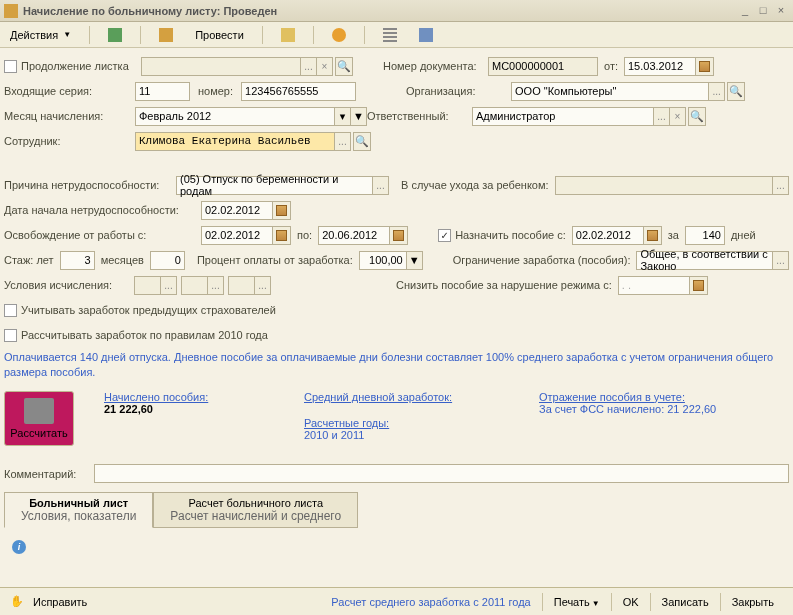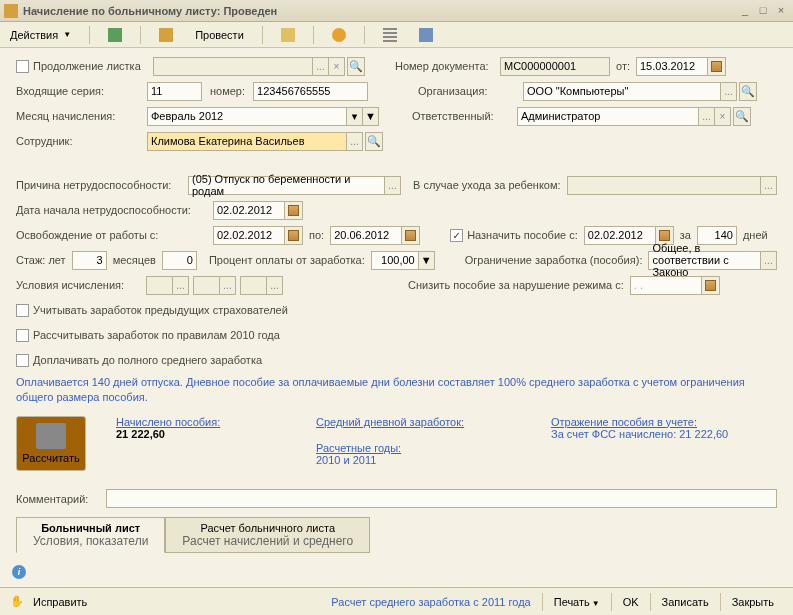--- a/index.html
+++ b/index.html
@@ -5,36 +5,36 @@
 * { box-sizing: border-box; margin: 0; padding: 0; font-family: Arial, sans-serif; font-size: 11px; }
 body { background: #f5f1e4; width: 793px; height: 615px; overflow: hidden; }
 .titlebar { background: linear-gradient(#e8e3d0, #ddd7c0); height: 22px; display: flex; align-items: center; padding: 0 4px; border-bottom: 1px solid #b8b094; }
 .titlebar-icon { width: 14px; height: 14px; background: #d4a040; margin-right: 5px; }
 .titlebar-text { flex: 1; color: #555; font-weight: bold; }
 .win-btn { width: 16px; height: 14px; margin-left: 2px; text-align: center; cursor: pointer; color: #666; }
 .toolbar { background: #f2eedc; height: 26px; display: flex; align-items: center; padding: 0 4px; border-bottom: 1px solid #ccc5a8; gap: 10px; }
 .tb-btn { height: 20px; padding: 0 5px; display: flex; align-items: center; cursor: pointer; border: 1px solid transparent; border-radius: 2px; gap: 3px; }
 .tb-sep { width: 1px; height: 18px; background: #c8c0a0; margin: 0 2px; }
 .tb-icon { width: 14px; height: 14px; }
-.content { padding: 8px 16px; }
+.content { padding: 8px 4px; }
 .row { display: flex; align-items: center; margin-bottom: 5px; min-height: 20px; }
 .label { color: #4a4a3a; white-space: nowrap; }
 .input { height: 19px; border: 1px solid #b8b094; background: #fcfbf5; padding: 0 3px; display: flex; align-items: center; }
 .input-ro { background: #f2eedc; }
 .btn-x { width: 16px; height: 19px; border: 1px solid #b8b094; border-left: none; background: #f2eedc; text-align: center; cursor: pointer; color: #888; font-size: 10px; line-height: 17px; }
 .btn-q { width: 18px; height: 19px; border: 1px solid #b8b094; background: #f2eedc; text-align: center; cursor: pointer; margin-left: 2px; line-height: 17px; }
 .btn-cal { width: 18px; height: 19px; border: 1px solid #b8b094; border-left: none; background: #f2eedc; cursor: pointer; display: flex; align-items: center; justify-content: center; }
 .cal-icon { width: 11px; height: 11px; background: linear-gradient(#d9a85a, #c08840); border: 1px solid #906020; }
 .btn-dd { width: 16px; height: 19px; border: 1px solid #b8b094; border-left: none; background: #f2eedc; text-align: center; cursor: pointer; line-height: 17px; }
 .checkbox { width: 13px; height: 13px; border: 1px solid #999; background: #fff; margin-right: 4px; cursor: pointer; display: inline-flex; align-items: center; justify-content: center; }
 .checkbox.checked::after { content: "✓"; font-size: 10px; color: #333; }
-.highlight { background: #fde8a8 !important; }
+.highlight { background: #fde8a8 !important; font-family: Liberation Mono, monospace; }
 .blue-text { color: #3860c8; }
 .blue-link { color: #3860c8; text-decoration: underline; cursor: pointer; }
-.calc-btn { width: 70px; height: 55px; border: 1px solid #c0b890; background: #a16207; display: flex; flex-direction: column; align-items: center; justify-content: center; cursor: pointer; gap: 3px; border-radius: 3px; }
+.calc-btn { width: 70px; height: 55px; border: 1px solid #c0b890; background: #be185d; display: flex; flex-direction: column; align-items: center; justify-content: center; cursor: pointer; gap: 3px; border-radius: 3px; }
 .calc-icon { width: 30px; height: 26px; background: #888; border-radius: 2px; }
 .tabs { display: flex; margin-top: 8px; }
 .tab { padding: 4px 16px; border: 1px solid #b8b094; background: #ebe6d0; text-align: center; cursor: pointer; }
 .tab.active { background: #f5f1e4; border-bottom: 1px solid #f5f1e4; font-weight: bold; }
 .tab-sub { font-size: 12px; color: #666; font-weight: normal; }
 .status-line { display: flex; align-items: center; padding: 4px 12px; gap: 4px; }
 .info-icon { width: 14px; height: 14px; border-radius: 50%; background: #5090d0; color: #fff; text-align: center; font-size: 9px; line-height: 14px; font-style: italic; font-weight: bold; }
 .footer { position: absolute; bottom: 0; left: 0; right: 0; height: 28px; border-top: 1px solid #c0b890; background: #f2eedc; display: flex; align-items: center; padding: 0 10px; }
 .foot-btn { padding: 2px 8px; border: 1px solid transparent; cursor: pointer; border-radius: 2px; }
 .foot-btn.primary { font-weight: normal; }
@@ -110,21 +110,21 @@
     <div class="input" style="width:198px">ООО "Компьютеры"</div>
     <div class="btn-x">...</div>
     <div class="btn-q">🔍</div>
   </div>
 
   <div class="row">
     <span class="label" style="width:131px">Месяц начисления:</span>
     <div class="input" style="width:200px">Февраль 2012</div>
     <div class="btn-dd">▾</div>
     <div class="btn-dd">▼</div>
-    <span class="label" style="margin-left:33px;width:105px">Ответственный:</span>
+    <span class="label" style="width:105px">Ответственный:</span>
     <div class="input" style="width:182px">Администратор</div>
     <div class="btn-x">...</div>
     <div class="btn-x">×</div>
     <div class="btn-q">🔍</div>
   </div>
 
   <div class="row">
     <span class="label" style="width:131px">Сотрудник:</span>
     <div class="input highlight" style="width:200px">Климова Екатерина Васильев</div>
     <div class="btn-x">...</div>
@@ -199,24 +199,20 @@
   </div>
 
   <div class="row">
     <span class="checkbox"></span>
     <span class="label">Учитывать заработок предыдущих страхователей</span>
   </div>
   <div class="row">
     <span class="checkbox"></span>
     <span class="label">Рассчитывать заработок по правилам 2010 года</span>
   </div>
-  <div class="row">
-    <span class="checkbox"></span>
-    <span class="label">Доплачивать до полного среднего заработка</span>
-  </div>
 
   <div class="blue-text" style="margin:4px 0 10px 0;line-height:1.4">Оплачивается 140 дней отпуска. Дневное пособие за оплачиваемые дни болезни составляет 100% среднего заработка с учетом ограничения общего размера пособия.</div>
 
   <div style="display:flex;gap:30px;align-items:flex-start">
     <div class="calc-btn">
       <div class="calc-icon"></div>
       <span>Рассчитать</span>
     </div>
     <div style="width:170px">
       <div class="blue-link">Начислено пособия:</div>

